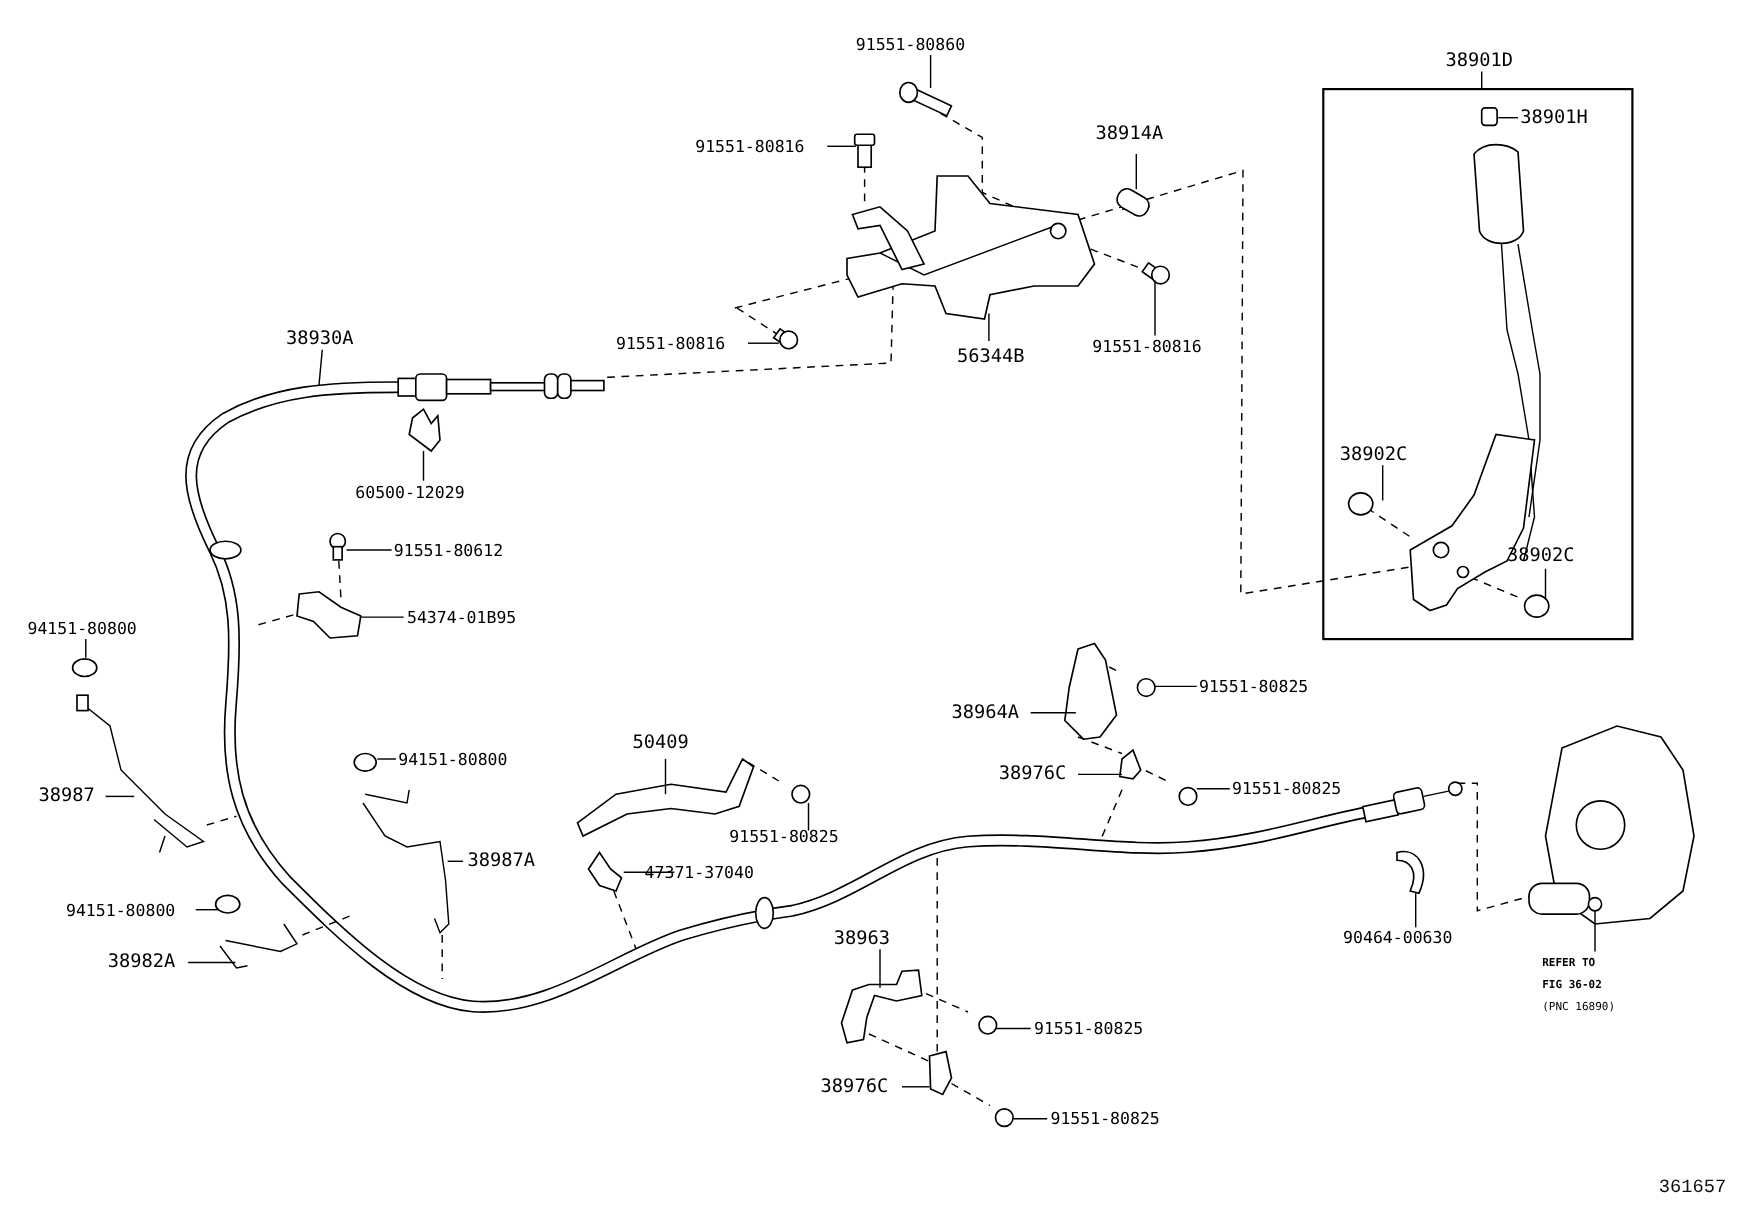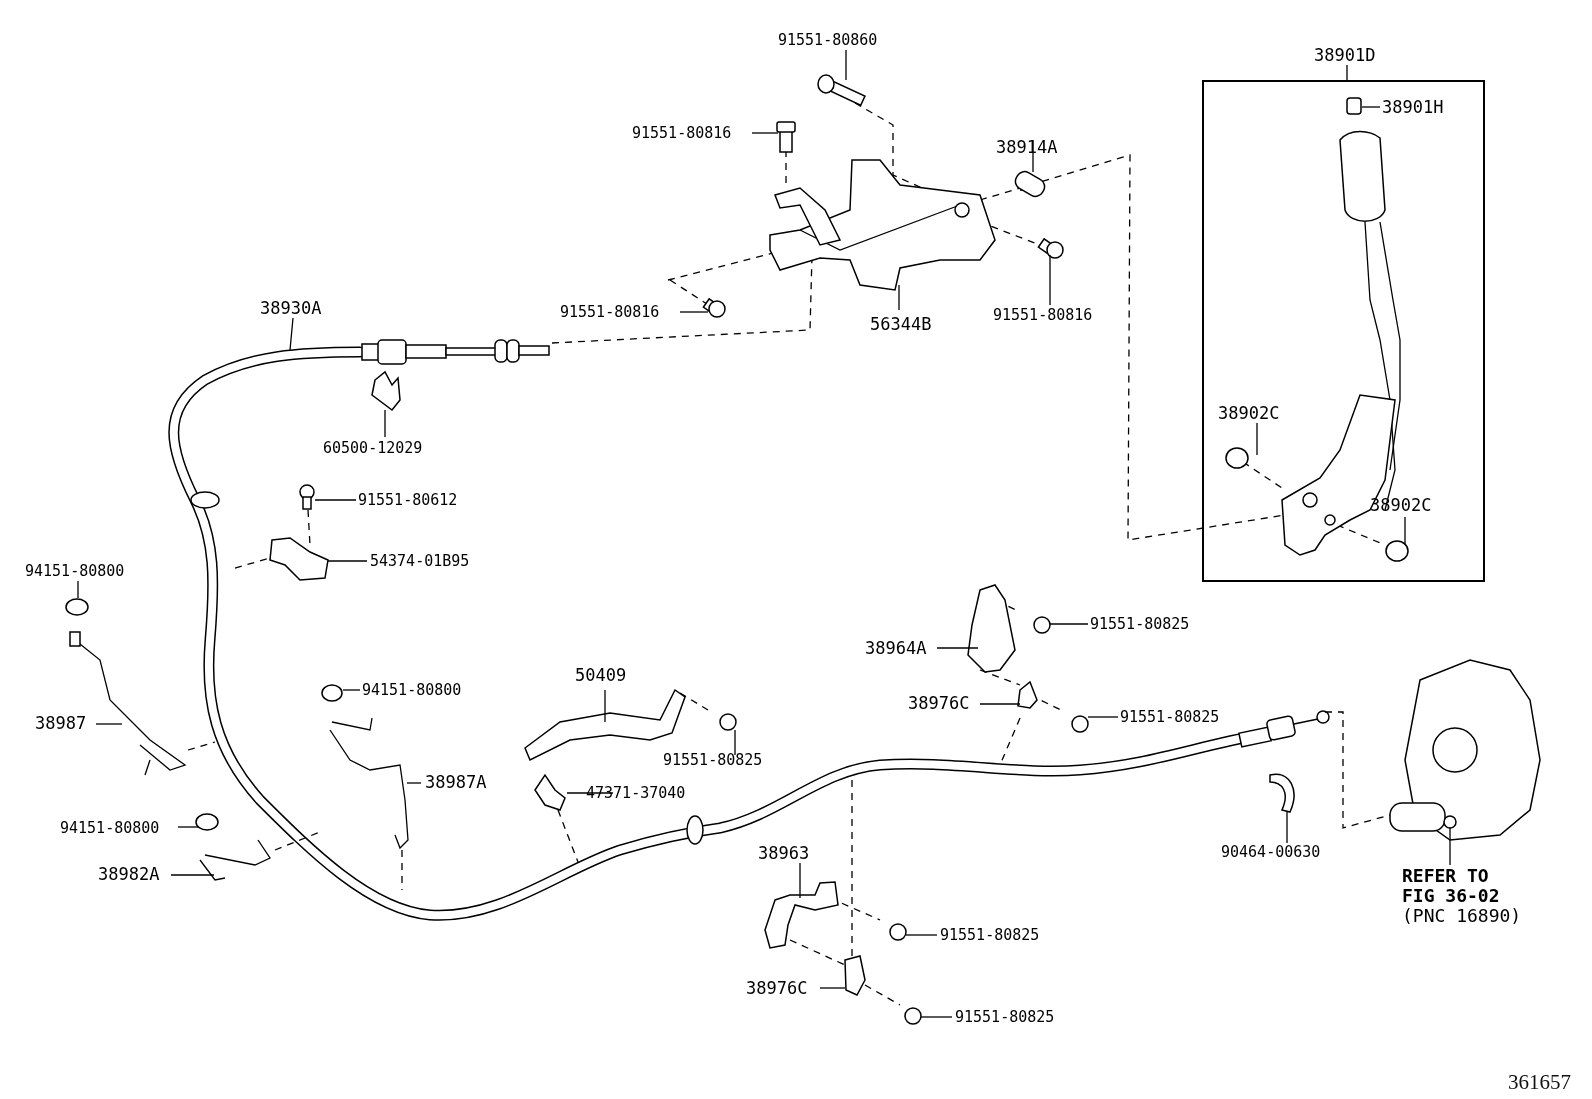--- a/index.html
+++ b/index.html
@@ -1,22 +1,22 @@
 <!DOCTYPE html>
 <html><head>
 <meta charset="utf-8">
 <style>
   html, body { margin:0; padding:0; background:#ffffff; }
   body { width:1592px; height:1099px; position:relative; overflow:hidden; }
   #stage { position:absolute; left:0; top:0; width:1344px; height:1099px; }
   svg { position:absolute; left:0; top:0; }
   .lbl { position:absolute; font-family:"DejaVu Sans Mono","Liberation Mono",monospace; font-size:15px; color:#000; white-space:nowrap; line-height:1; }
   .lbl.big { font-size:17px; font-weight:normal; }
-  .lbl.note { font-size:18px; line-height:20px; font-weight:bold; }
-  .lbl.fig { font-family:Liberation Serif, serif; font-size:21px; color:#111; }
+  .lbl.note { font-size:10px; line-height:20px; font-weight:bold; }
+  .lbl.fig { font-family:Liberation Mono, monospace; font-size:17px; color:#111; }
   .ln { stroke:#000; stroke-width:1.3; fill:none; }
   .dash { stroke:#000; stroke-width:1.3; fill:none; stroke-dasharray:7 6; }
   .part { stroke:#000; stroke-width:1.5; fill:#fff; }
   .cable { stroke:#000; stroke-width:11; fill:none; stroke-linecap:round; }
   .cablein { stroke:#fff; stroke-width:8; fill:none; stroke-linecap:round; }
 </style>
 </head>
 <body>
 
 <div id="stage">
@@ -206,21 +206,21 @@
     <line class="ln" x1="921" y1="1017" x2="952" y2="1017"></line>
     <line class="ln" x1="1347" y1="65" x2="1347" y2="81"></line>
     <line class="ln" x1="1362" y1="107" x2="1380" y2="107"></line>
     <line class="ln" x1="1257" y1="423" x2="1257" y2="455"></line>
     <line class="ln" x1="1405" y1="517" x2="1405" y2="545"></line>
   </g>
 </svg>
 
 <span class="lbl" style="left:778px;top:33px">91551-80860</span>
 <span class="lbl" style="left:632px;top:126px">91551-80816</span>
-<span class="lbl big" style="left:996px;top:139px">38914A</span>
+<span class="lbl big" style="left:996px;top:113px">38914A</span>
 <span class="lbl" style="left:560px;top:305px">91551-80816</span>
 <span class="lbl big" style="left:870px;top:316px">56344B</span>
 <span class="lbl" style="left:993px;top:308px">91551-80816</span>
 <span class="lbl big" style="left:260px;top:300px">38930A</span>
 <span class="lbl" style="left:323px;top:441px">60500-12029</span>
 <span class="lbl" style="left:358px;top:493px">91551-80612</span>
 <span class="lbl" style="left:370px;top:554px">54374-01B95</span>
 <span class="lbl" style="left:25px;top:564px">94151-80800</span>
 <span class="lbl big" style="left:35px;top:715px">38987</span>
 <span class="lbl" style="left:60px;top:821px">94151-80800</span>

